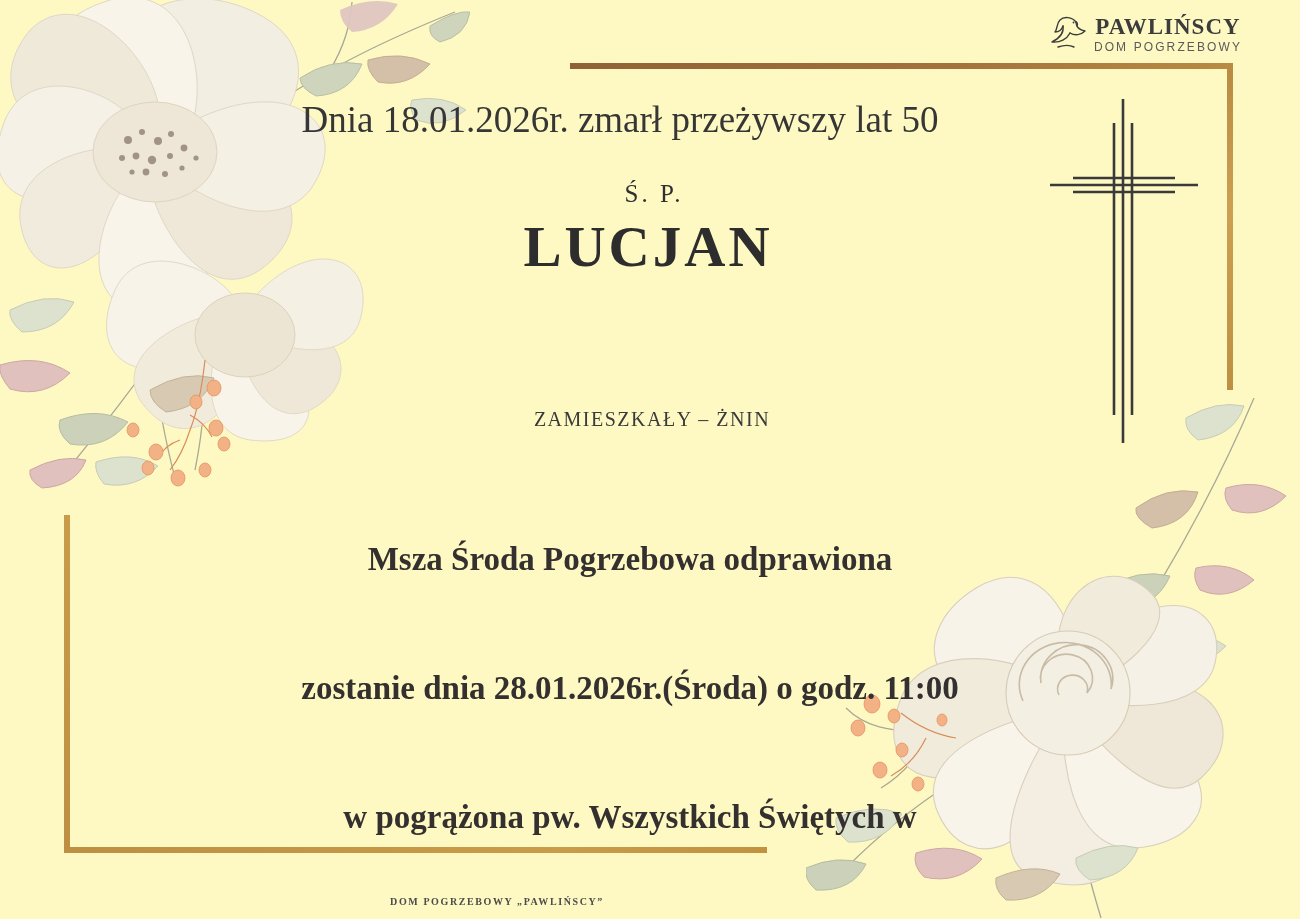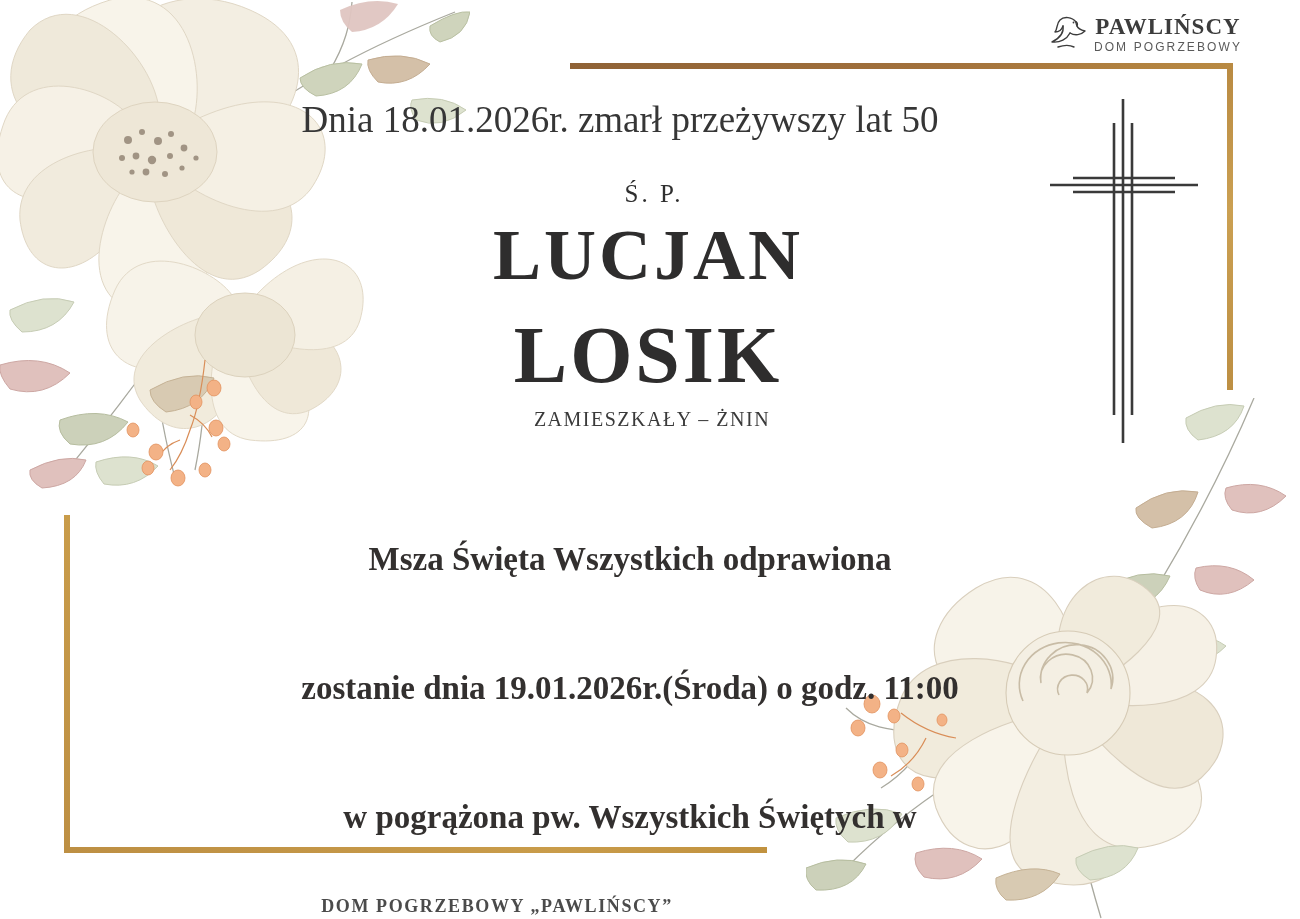--- a/index.html
+++ b/index.html
@@ -1,21 +1,21 @@
 <!DOCTYPE html>
 <html><head>
 <meta charset="utf-8">
 <style>
   html,body{margin:0;padding:0;background:#888;}
   *{box-sizing:border-box;}
   .page{
     position:relative;
     width:1300px;height:919px;
     margin:0 auto;
-    background:#ffffff;
+    background:#fef9c3;
     overflow:hidden;
     font-family:"Liberation Serif", serif;
     color:#2f2f2f;
   }
   .art{position:absolute;z-index:1;pointer-events:none;}
   .art-tl{left:0;top:0;}
   .art-br{left:806px;top:398px;}
 
   
   .frame{position:absolute;z-index:2;}
@@ -36,32 +36,32 @@
   .logo-sub{font-family:"Liberation Sans",sans-serif;font-size:12px;letter-spacing:2.1px;
     color:#5a5a5a;margin-top:3px;}
 
   
   .cross{position:absolute;left:1040px;top:95px;z-index:3;}
 
   
   .txt{position:absolute;z-index:5;text-align:center;white-space:pre-wrap;}
   .date-line{left:0;top:98px;width:1240px;font-size:37px;color:#363636;}
   .sp-line{left:54px;top:180px;width:1200px;font-size:25px;letter-spacing:3px;color:#2f2f2f;}
-  .name-first{left:48px;top:214px;width:1200px;font-size:72px;font-weight:bold;
+  .name-first{left:48px;top:214px;width:1200px;font-size:57px;font-weight:bold;
     letter-spacing:3px;color:#2e2d2d;}
   .name-last{left:48px;top:310px;width:1200px;font-size:80px;font-weight:bold;
     letter-spacing:3px;color:#2e2d2d;}
   .residence{left:52px;top:408px;width:1200px;font-size:20px;letter-spacing:1.5px;color:#3a3a3a;}
   .body-text{left:230px;top:452px;width:800px;font-size:33px;font-weight:bold;
     line-height:43px;color:#33302f;}
   .family-line{left:25px;top:786px;width:1200px;font-size:37px;font-style:italic;color:#3a3a3a;}
 
   .footer{position:absolute;left:197px;top:860px;width:600px;z-index:5;text-align:center;
     font-family:"Liberation Serif",serif;color:#4b4b4b;white-space:pre-wrap;}
-  .footer-line1{font-size:18px;font-weight:bold;letter-spacing:1.6px;}
+  .footer-line1{font-size:10px;font-weight:bold;letter-spacing:1.6px;}
 </style>
 </head>
 <body>
 
 <div class="page">
 
   <svg class="art art-tl" width="470" height="500" viewBox="0 0 470 500">
     <g stroke="#9a9a8e" stroke-width="1.3" fill="none" opacity=".85">
       <path d="M250,120 C310,80 360,50 455,12"></path>
       <path d="M330,70 C345,45 350,25 352,2"></path>
@@ -229,27 +229,26 @@
       <line x1="33" y1="97" x2="135" y2="97"></line>
     </g>
   </svg>
 
   <div class="txt date-line">Dnia 18.01.2026r. zmarł przeżywszy lat 50</div>
 
   <div class="txt sp-line">Ś. P.</div>
 
   <div class="txt name-first">LUCJAN</div>
 
-  <div class="txt name-last">LOSIK</div>
 
   <div class="txt residence">ZAMIESZKAŁY – ŻNIN</div>
 
   <div class="txt body-text">
-    <div>Msza Święta Wszystkich odprawiona</div>
-    <div>zostanie dnia 19.01.2026r.(Środa) o godz. 11:00</div>
+    <div>Msza Środa Pogrzebowa odprawiona</div>
+    <div>zostanie dnia 28.01.2026r.(Środa) o godz. 11:00</div>
     <div>w pogrążona pw. Wszystkich Świętych w</div>
     
     
     
   </div>
 
 
   <div class="footer">
     <div class="footer-line1">DOM POGRZEBOWY „PAWLIŃSCY”</div>
     

